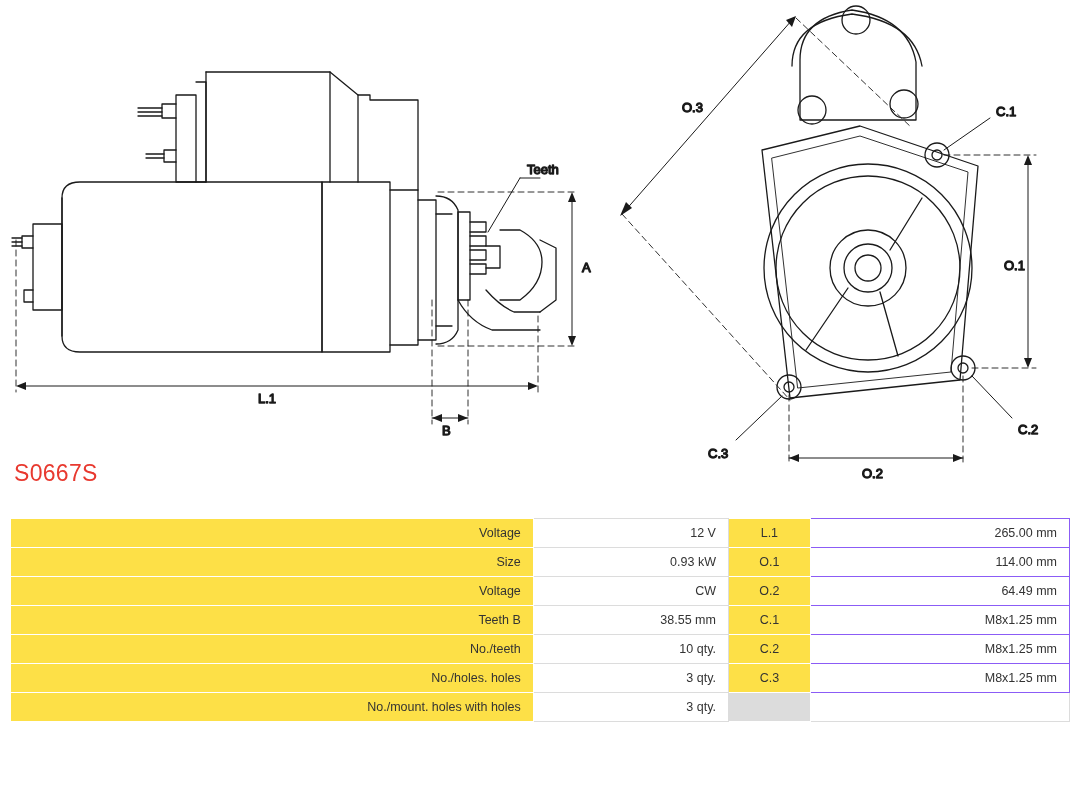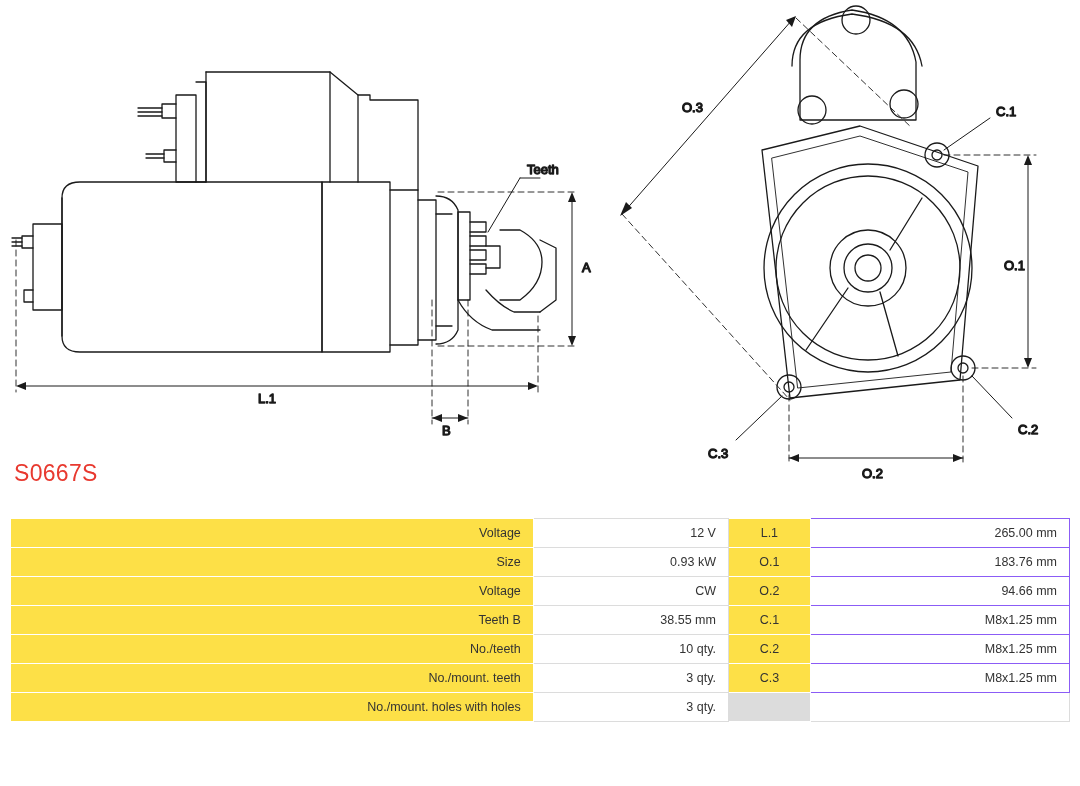--- a/index.html
+++ b/index.html
@@ -229,42 +229,42 @@
       <tr>
         <td class="lbl">Voltage</td>
         <td class="val">12 V</td>
         <td class="lbl2">L.1</td>
         <td class="val2">265.00 mm</td>
       </tr>
       <tr>
         <td class="lbl">Size</td>
         <td class="val">0.93 kW</td>
         <td class="lbl2">O.1</td>
-        <td class="val2">183.76 mm</td>
+        <td class="val2">114.00 mm</td>
       </tr>
       <tr>
         <td class="lbl">Voltage</td>
         <td class="val">CW</td>
         <td class="lbl2">O.2</td>
-        <td class="val2">94.66 mm</td>
+        <td class="val2">64.49 mm</td>
       </tr>
       <tr>
         <td class="lbl">Teeth B</td>
         <td class="val">38.55 mm</td>
         <td class="lbl2">C.1</td>
         <td class="val2">M8x1.25 mm</td>
       </tr>
       <tr>
         <td class="lbl">No./teeth</td>
         <td class="val">10 qty.</td>
         <td class="lbl2">C.2</td>
         <td class="val2">M8x1.25 mm</td>
       </tr>
       <tr>
-        <td class="lbl">No./mount. teeth</td>
+        <td class="lbl">No./holes. holes</td>
         <td class="val">3 qty.</td>
         <td class="lbl2">C.3</td>
         <td class="val2">M8x1.25 mm</td>
       </tr>
       <tr>
         <td class="lbl">No./mount. holes with holes</td>
         <td class="val">3 qty.</td>
         <td class="lbl2 empty-lbl"></td>
         <td class="val2 empty-val"></td>
       </tr>

